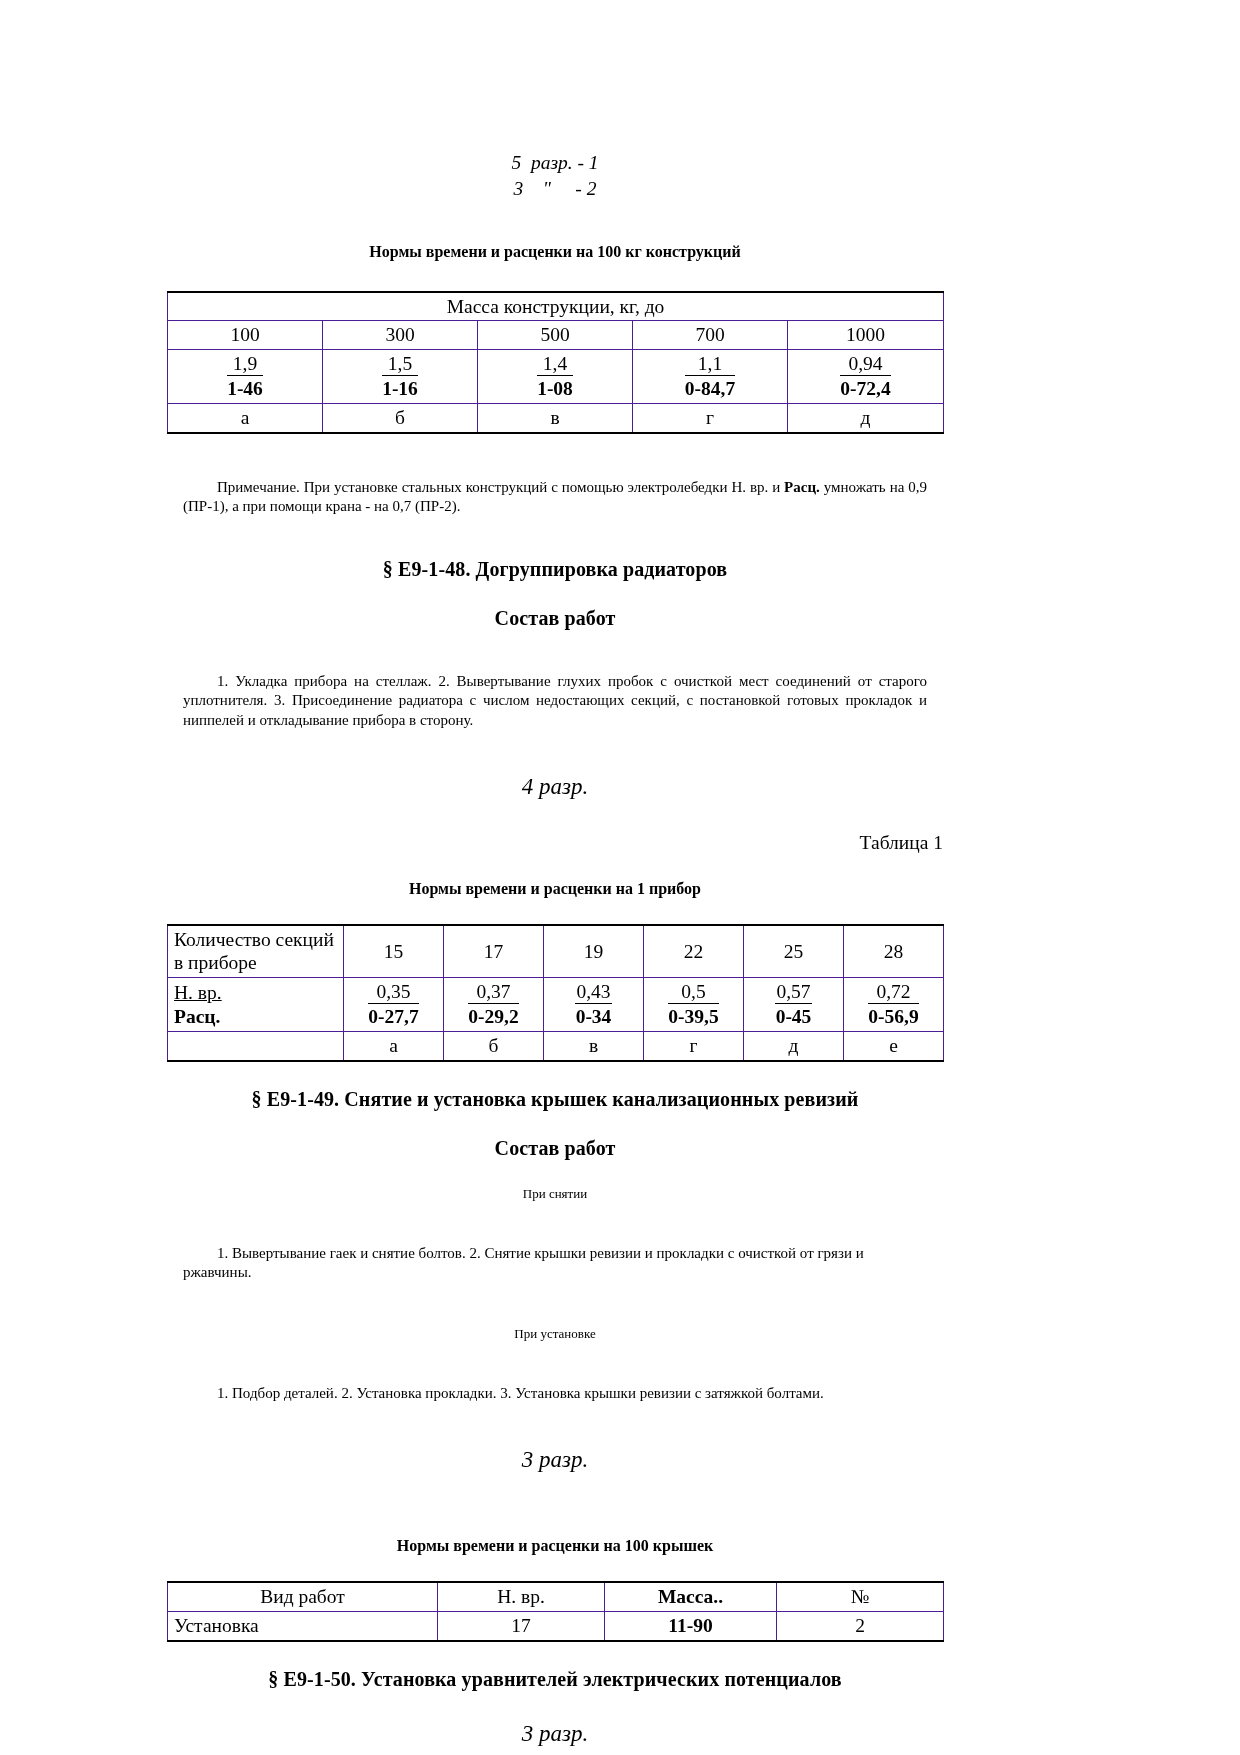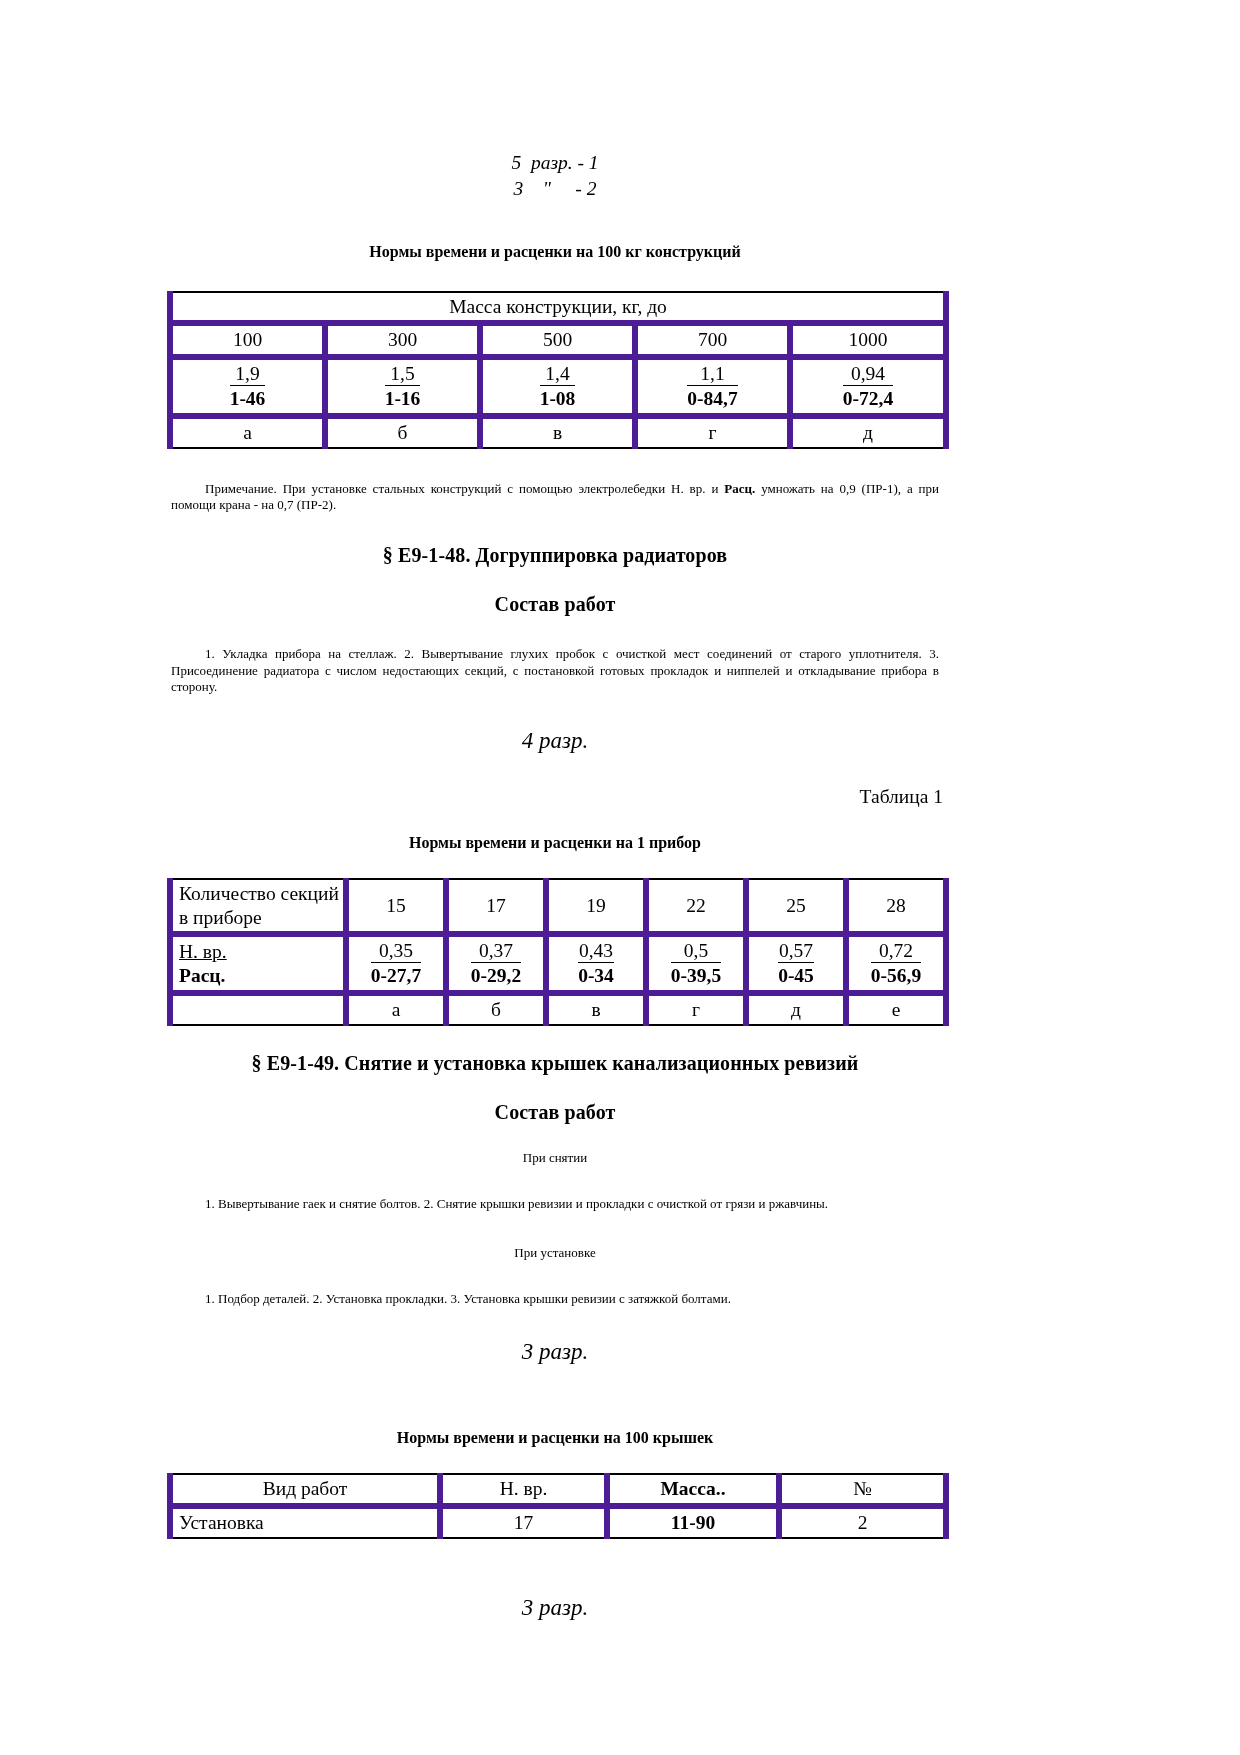--- a/index.html
+++ b/index.html
@@ -67,40 +67,40 @@
     margin: 0;
   }
 
   .right-note {
     text-align: right;
     font-size: 19.5px;
     margin: 0;
   }
 
   p.body-text {
-    font-size: 13px;
+    font-size: 15px;
     line-height: 1.28;
-    margin: 4px;
+    margin: 16px;
     text-align: justify;
     text-indent: 34px;
   }
   p.body-text.no-justify {
     text-align: left;
   }
   p.body-text b { font-weight: bold; }
 
   
   table.doc-table {
     border-collapse: collapse;
     width: 776px;
     table-layout: fixed;
     font-size: 19.5px;
   }
   table.doc-table td {
-    border: 6px solid #4c1d95;
+    border: 1px solid #4c1d95;
     text-align: center;
     vertical-align: middle;
     padding: 2px 3px;
     line-height: 1.22;
   }
   table.doc-table .outer-top td { border-top: 2px solid #000; }
   table.doc-table tr.thick-bottom td { border-bottom: 2px solid #000; }
   .frac {
     display: inline-block;
     text-align: center;
@@ -373,19 +373,20 @@
           <td class="cell-left" style="border-top:none">Установка</td>
           <td style="border-top:none">17</td>
           <td class="cell-bold" style="border-top:none">11-90</td>
           <td style="border-top:none">2</td>
         </tr>
       </tbody>
     </table>
 
     <div class="gap-26"></div>
 
+    <div class="section-title">§ Е9-1-50. Установка уравнителей электрических потенциалов</div>
 
     <div class="gap-30"></div>
 
     <div class="centered-italic">3 разр.</div>
 
   </div>
 </div>
 
 </body></html>

